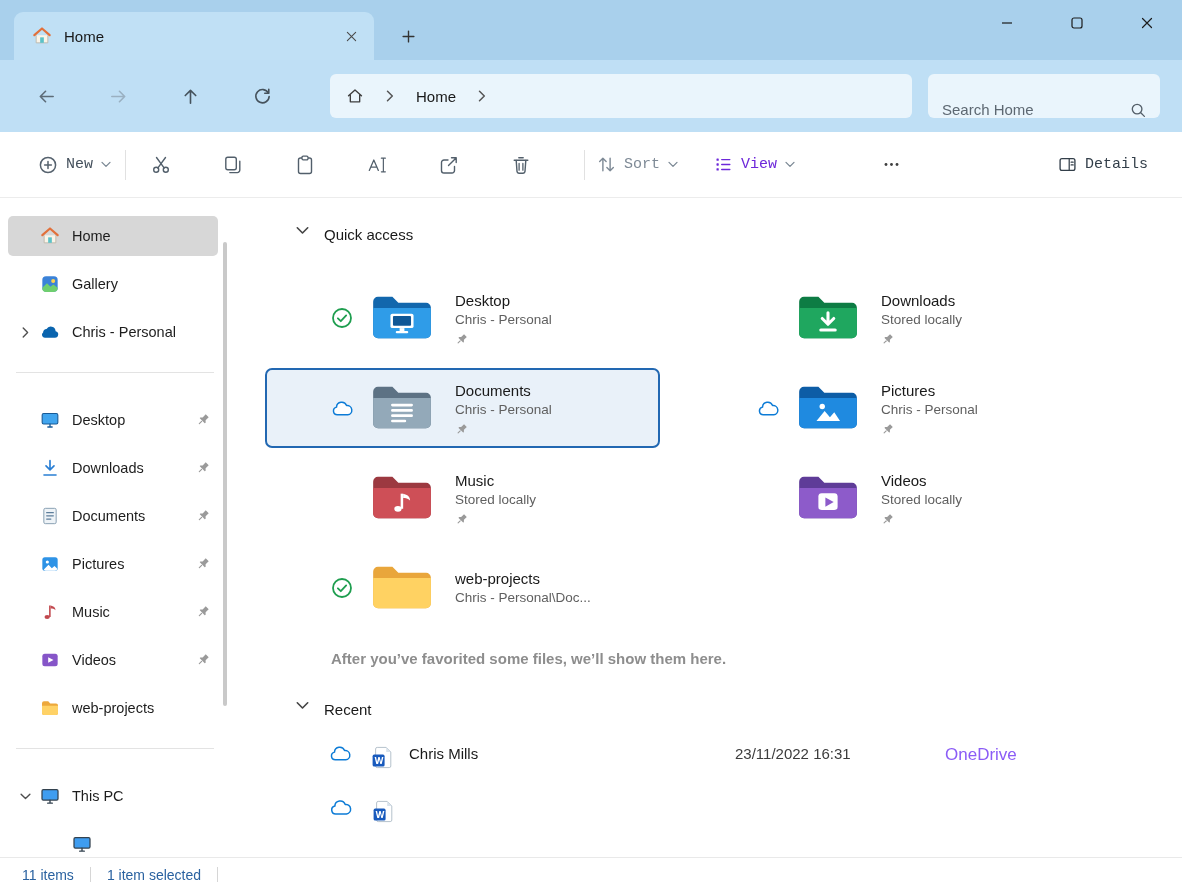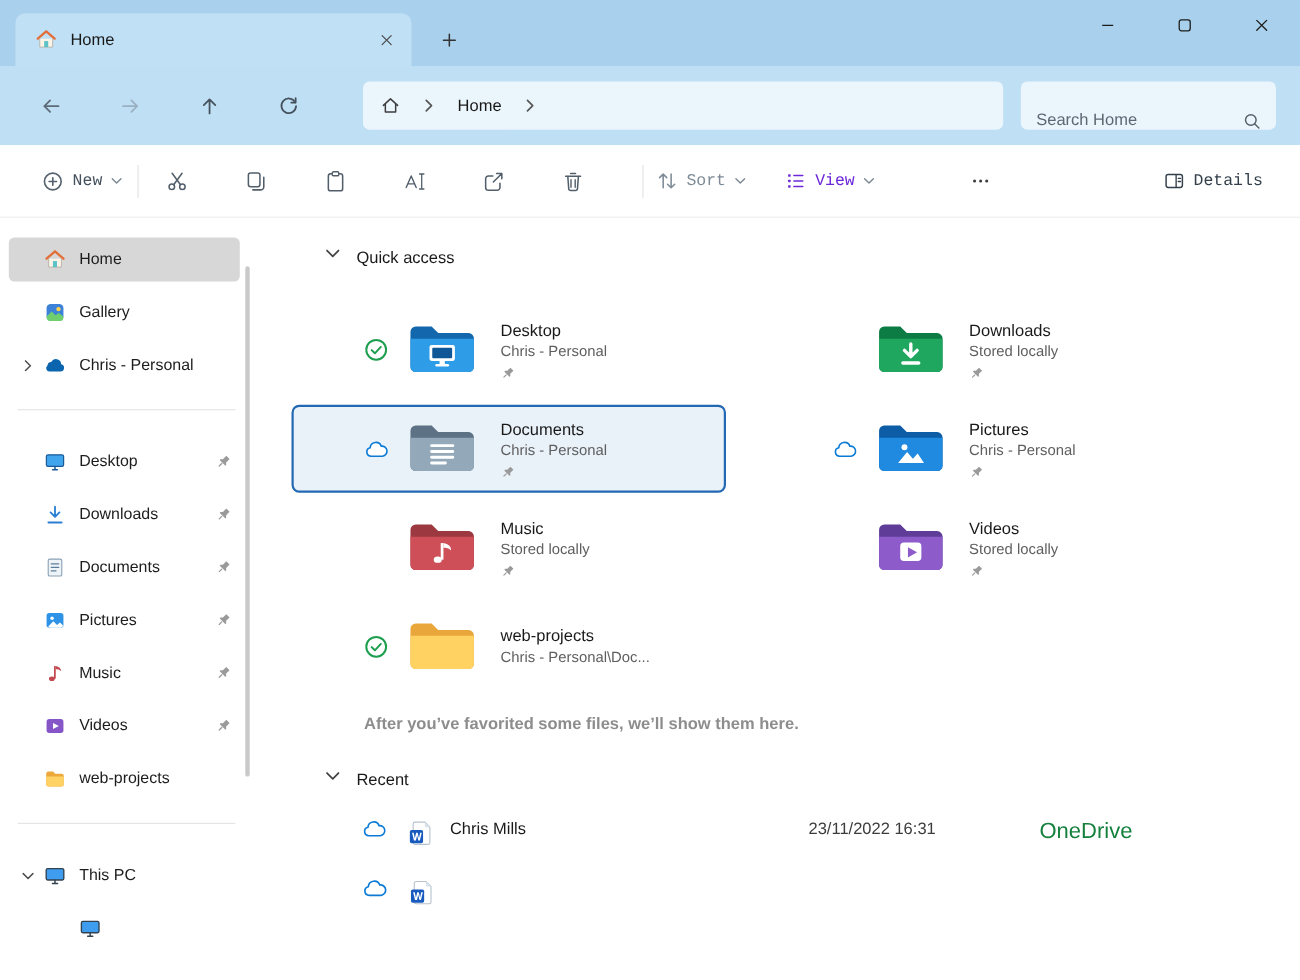--- a/index.html
+++ b/index.html
@@ -83,21 +83,21 @@
   .tile-text{display:flex;flex-direction:column}
   .tile-name{font-size:15px;color:#191919;line-height:19px}
   .tile-sub{font-size:13.5px;color:#5f5f5f;line-height:18px;margin-top:1px}
   .tile-pin{width:13px;height:13px;margin-top:4px}
   .fav-empty{margin:22px 0 0 101px;font-size:15px;color:#8d8d8d;font-weight:700}
   .recent-row{display:flex;align-items:flex-start;height:48px;margin:16px 0 0 35px;padding-left:64px}
   .r-status{width:22px;flex:none;display:flex;align-items:center}
   .r-file{width:24px;height:24px;margin-left:20px;flex:none}
   .r-name{width:326px;margin-left:14px;font-size:15px;color:#1a1a1a}
   .r-date{width:210px;font-size:15px;color:#3c3c3c}
-  .r-loc{font-size:20px;color:#15803d}
+  .r-loc{font-size:17px;color:#8b5cf6}
   .recent-partial{display:flex;margin:6px 0 0 99px;gap:20px;align-items:flex-start}
 
   
   .statusbar{position:absolute;left:0;right:0;bottom:0;height:34px;background:#fff;border-top:1px solid #e9e9e9;display:flex;align-items:center;padding-left:22px;font-size:14px}
   .st{color:#2a62a0}
   .st-sep{width:1px;height:15px;background:#d6d6d6;margin:0 16px}
 </style>
 </head>
 <body>
 
@@ -729,14 +729,20 @@
             </svg>
           <svg class="r-file" style="margin-left:0">
               <use href="#i-word"></use>
             </svg>
         </div>
       </section>
 
     </main>
   </div>
 
+  <footer class="statusbar">
+    <span class="st">11 items</span>
+    <span class="st-sep"></span>
+    <span class="st">1 item selected</span>
+    <span class="st-sep"></span>
+  </footer>
 
 </div>
 
 </body></html>

